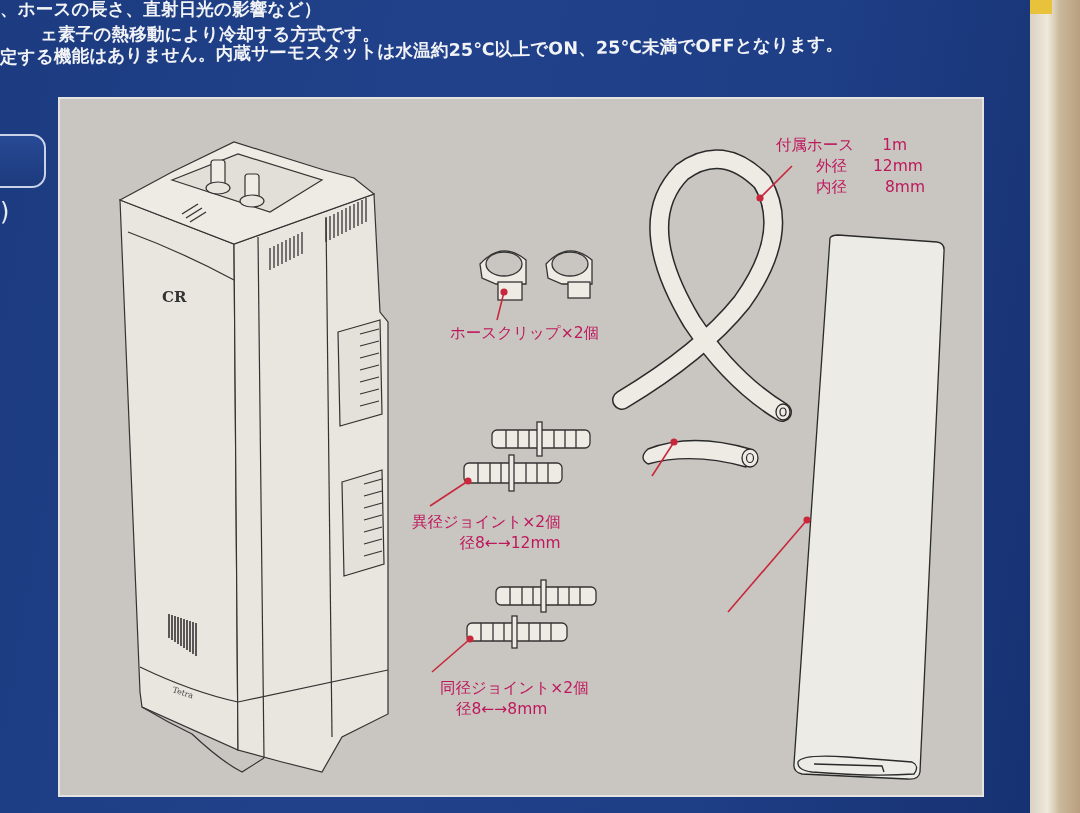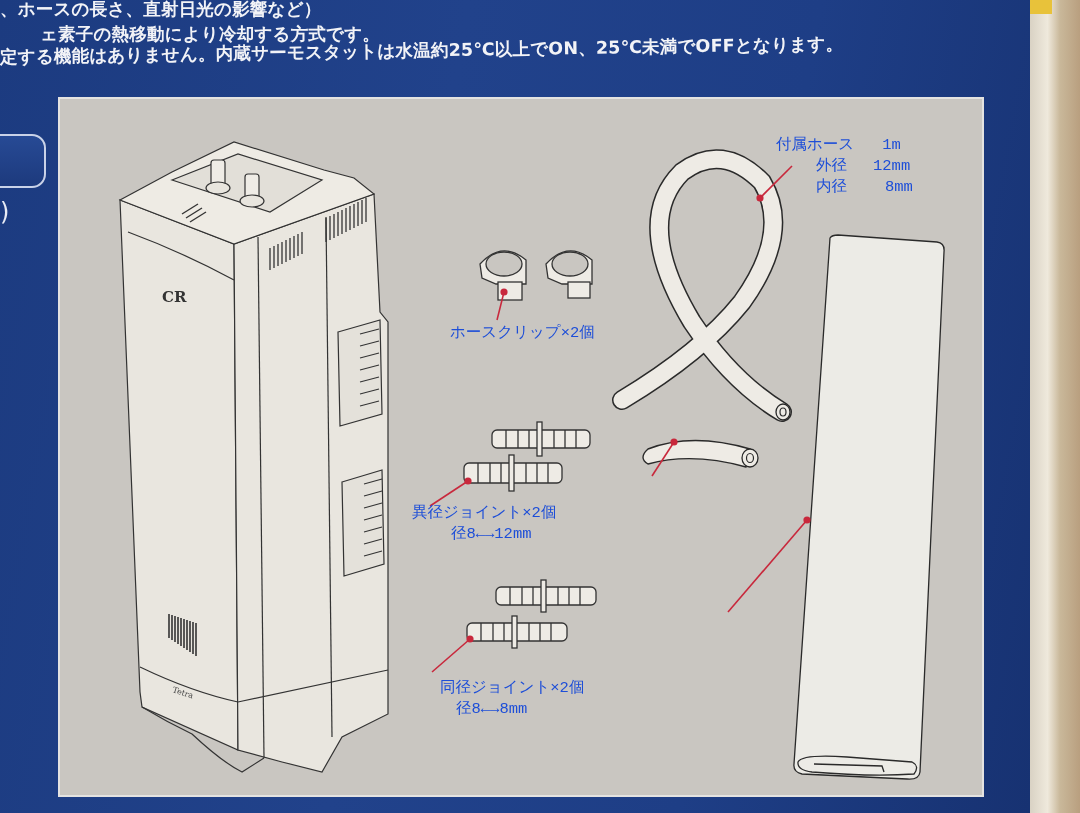--- a/index.html
+++ b/index.html
@@ -31,21 +31,21 @@
   .paren {
     position:absolute; left:0px; top:198px; color:#e8ecf5; font-size:24px;
   }
   .panel {
     position:absolute; left:58px; top:97px; width:926px; height:700px;
     background:#c9c6c1;
     border:2px solid #e4e3e1;
     box-sizing:border-box;
   }
   .label {
-    position:absolute; color:#1d4ed8; font-size:15.5px; white-space:nowrap; line-height:21px;font-family:Liberation Mono, monospace;
+    position:absolute; color:#be185d; font-size:15.5px; white-space:nowrap; line-height:21px;
   }
   .label .row { display:block; }
   .tab { display:inline-block; }
   svg.illus { position:absolute; left:0; top:0; }
 </style>
 </head>
 <body>
 
 <div class="box-bg"></div>
 <div class="right-edge">
@@ -224,21 +224,21 @@
         <circle cx="758" cy="196" r="2.8"></circle>
       <line x1="672" y1="440" x2="650" y2="474"></line>
         <circle cx="672" cy="440" r="2.8"></circle>
       <line x1="805" y1="518" x2="726" y2="610"></line>
         <circle cx="805" cy="518" r="2.8"></circle>
     </g>
   </svg>
 
   <div class="label" style="left:370px;top:224px;margin-left:20px;">ホースクリップ×2個</div>
 
-  <div class="label" style="left:352px;top:404px;text-align:center;">
+  <div class="label" style="left:352px;top:413px;text-align:right;">
     <span class="row">異径ジョイント×2個</span>
     <span class="row" style="padding-left:14px;">径8←→12mm</span>
   </div>
 
   <div class="label" style="left:356px;top:579px;margin-left:24px;">
     <span class="row">同径ジョイント×2個</span>
     <span class="row" style="padding-left:16px;">径8←→8mm</span>
   </div>
 
   <div class="label" style="left:716px;top:36px;">

